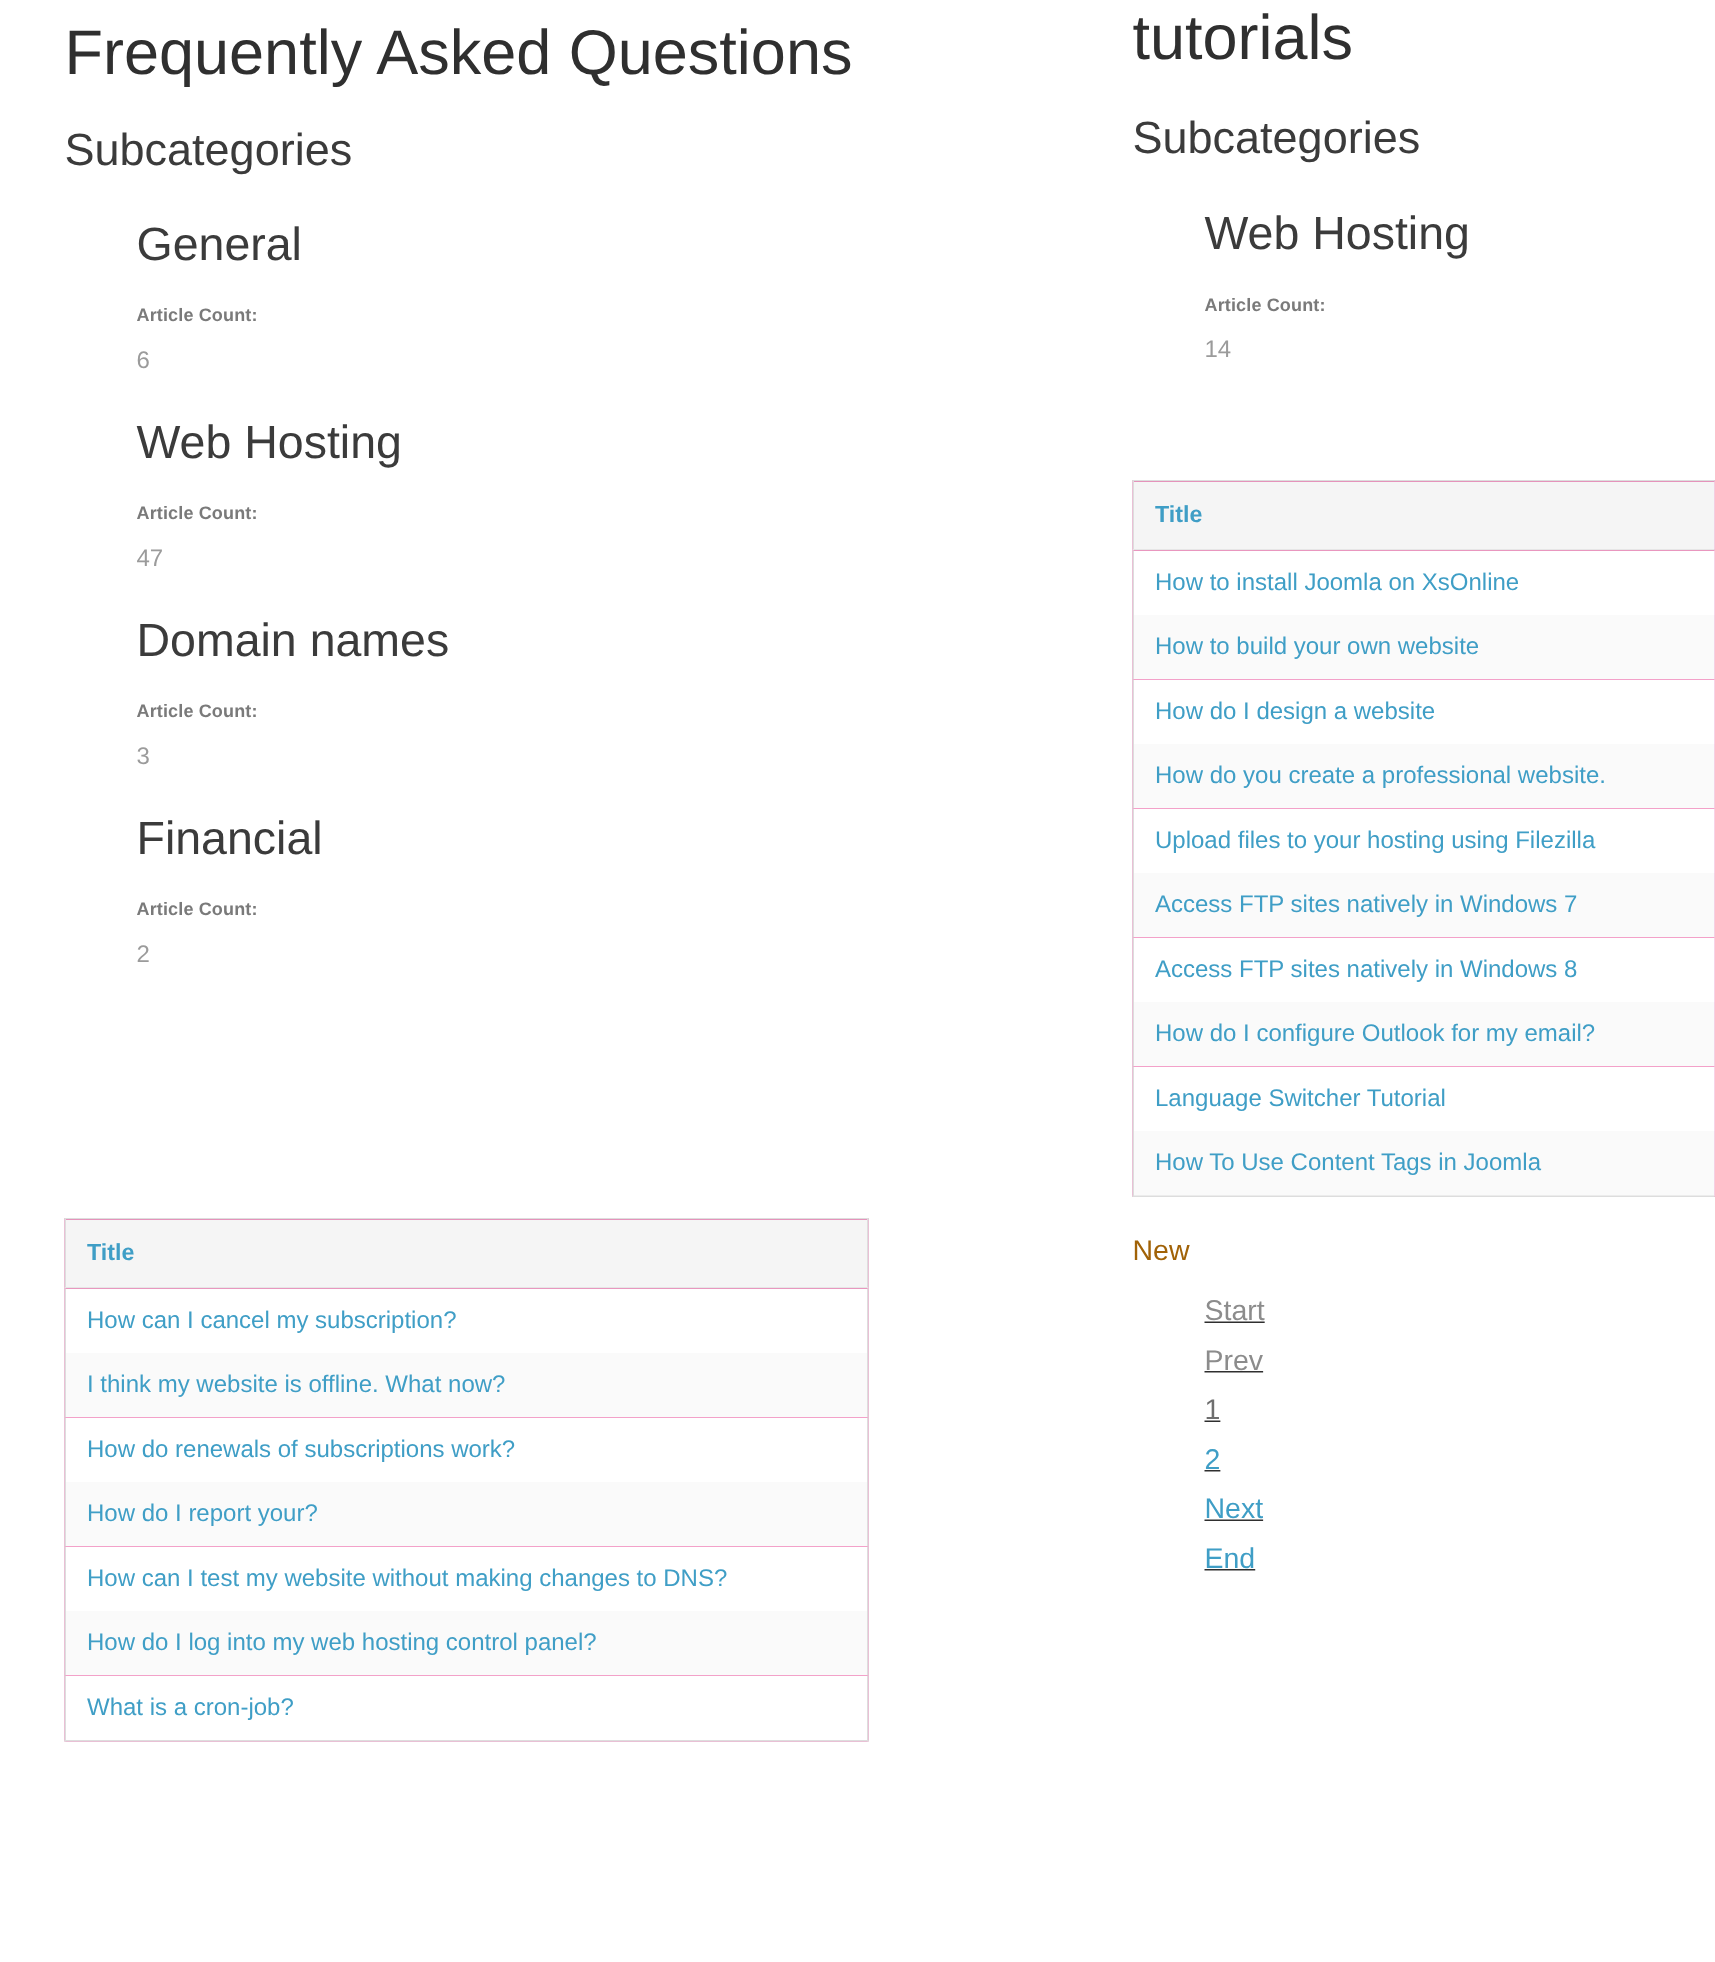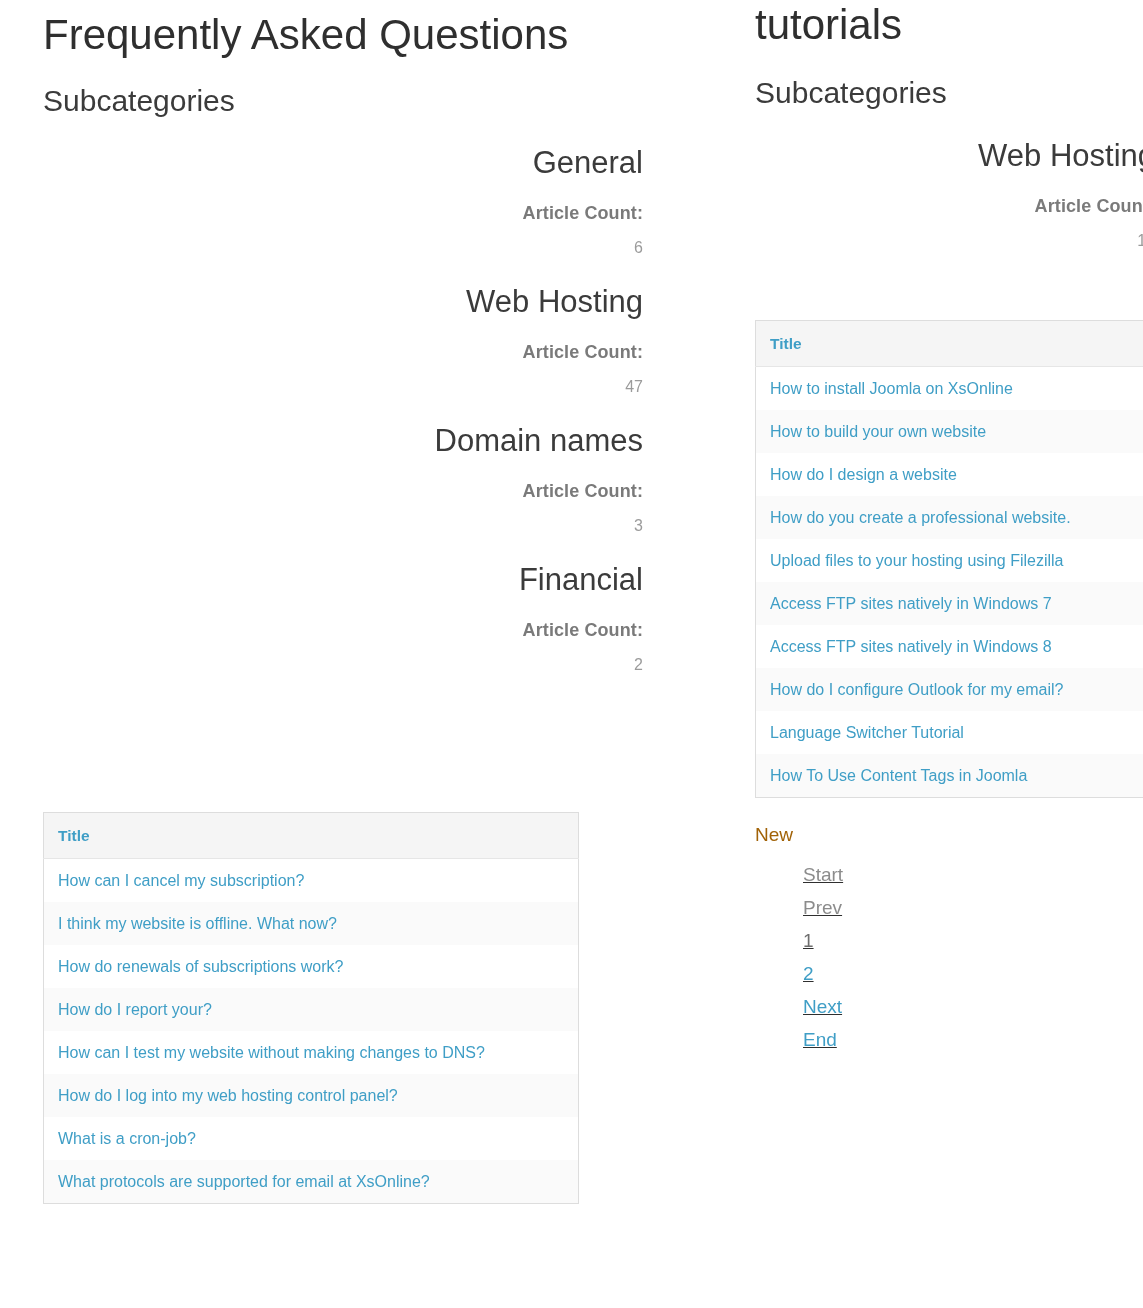--- a/index.html
+++ b/index.html
@@ -47,34 +47,34 @@
     padding: 0;
   }
   .col-left .subcats-heading  { margin-top: 26px; }
   .col-right .subcats-heading { margin-top: 28px; }
 
   .subcat-list {
     list-style: none;
     margin: 0;
     padding: 0;
   }
-  .subcat-item { margin: 0; padding: 0; text-align: right; }
+  .subcat-item { margin: 0; padding: 0; }
 
   .subcat-name {
     font-size: 31px;
     font-weight: 400;
     color: #3b3b3b;
     margin: 0;
     padding: 0 0 0 48px;
   }
   .col-left .subcat-item  { margin-top: 27px; }
   .col-right .subcat-item { margin-top: 28px; }
 
   .count-label {
-    font-size: 18px;
+    font-size: 12px;
     font-weight: bold;
     color: #7a7a7a;
     padding: 0 0 0 48px;
     margin-top: 22px;
     letter-spacing: .1px;
   }
   .count-value {
     font-size: 16px;
     font-weight: 400;
     color: #9b9b9b;
@@ -216,23 +216,20 @@
           </tr>
         <tr>
             <td><a href="#">How can I test my website without making changes to DNS?</a></td>
           </tr>
         <tr>
             <td><a href="#">How do I log into my web hosting control panel?</a></td>
           </tr>
         <tr>
             <td><a href="#">What is a cron-job?</a></td>
           </tr>
-        <tr>
-            <td><a href="#">What protocols are supported for email at XsOnline?</a></td>
-          </tr>
       </tbody>
     </table>
   </div>
 
   <div class="col col-right">
     <h1 class="cat-title">tutorials</h1>
 
     <h2 class="subcats-heading">Subcategories</h2>
 
     <ul class="subcat-list">

